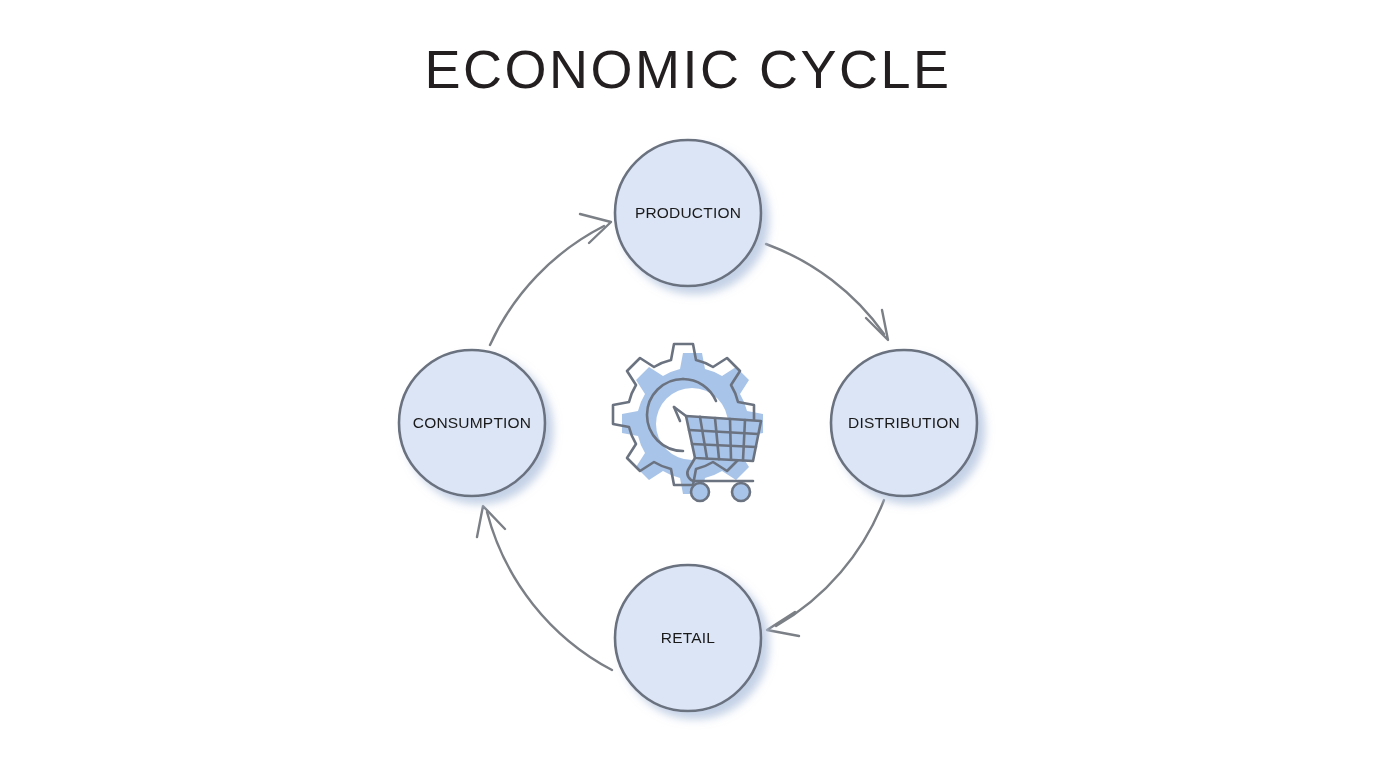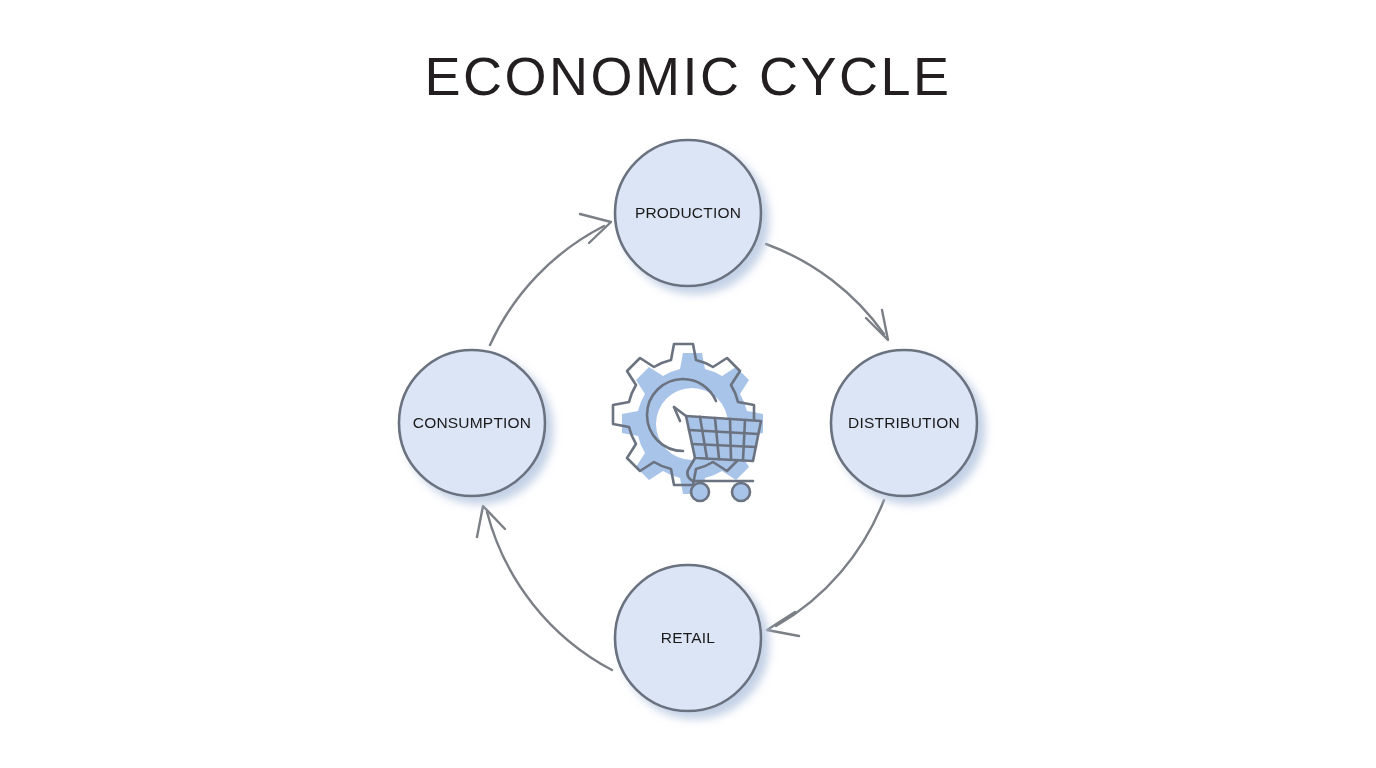--- a/index.html
+++ b/index.html
@@ -27,21 +27,20 @@
     left: 0;
     width: 1376px;
     text-align: center;
     font-family: "Liberation Sans", sans-serif;
     font-size: 54px;
     font-weight: 300;
     letter-spacing: 2.5px;
     color: #231f20;
     line-height: 1.1;
     white-space: nowrap;
-    margin-top: 7px;
   }
   #diagram {
     position: absolute;
     left: 0;
     top: 0;
     width: 1376px;
     height: 768px;
   }
   .node-label {
     font-family: "Liberation Sans", sans-serif;

